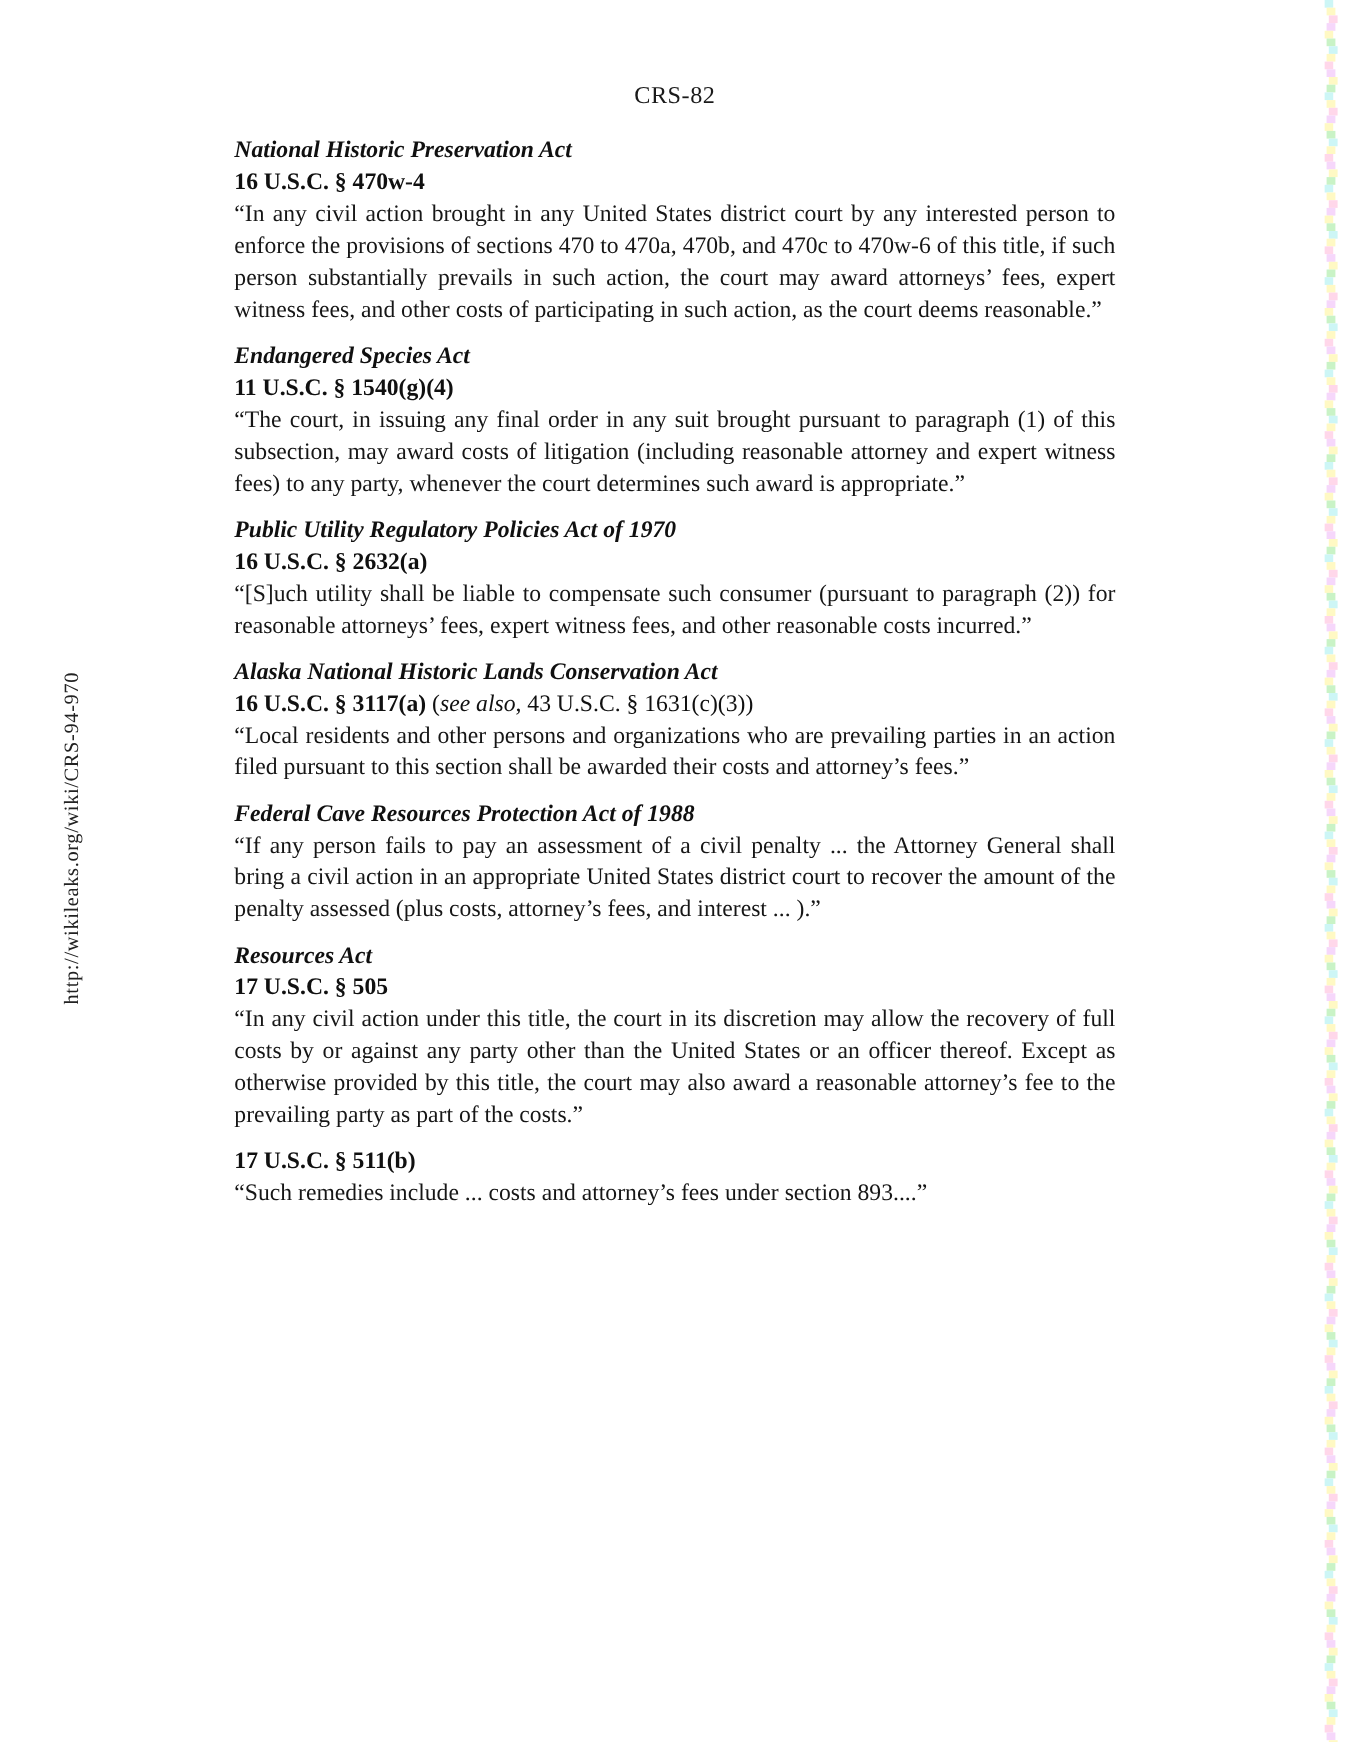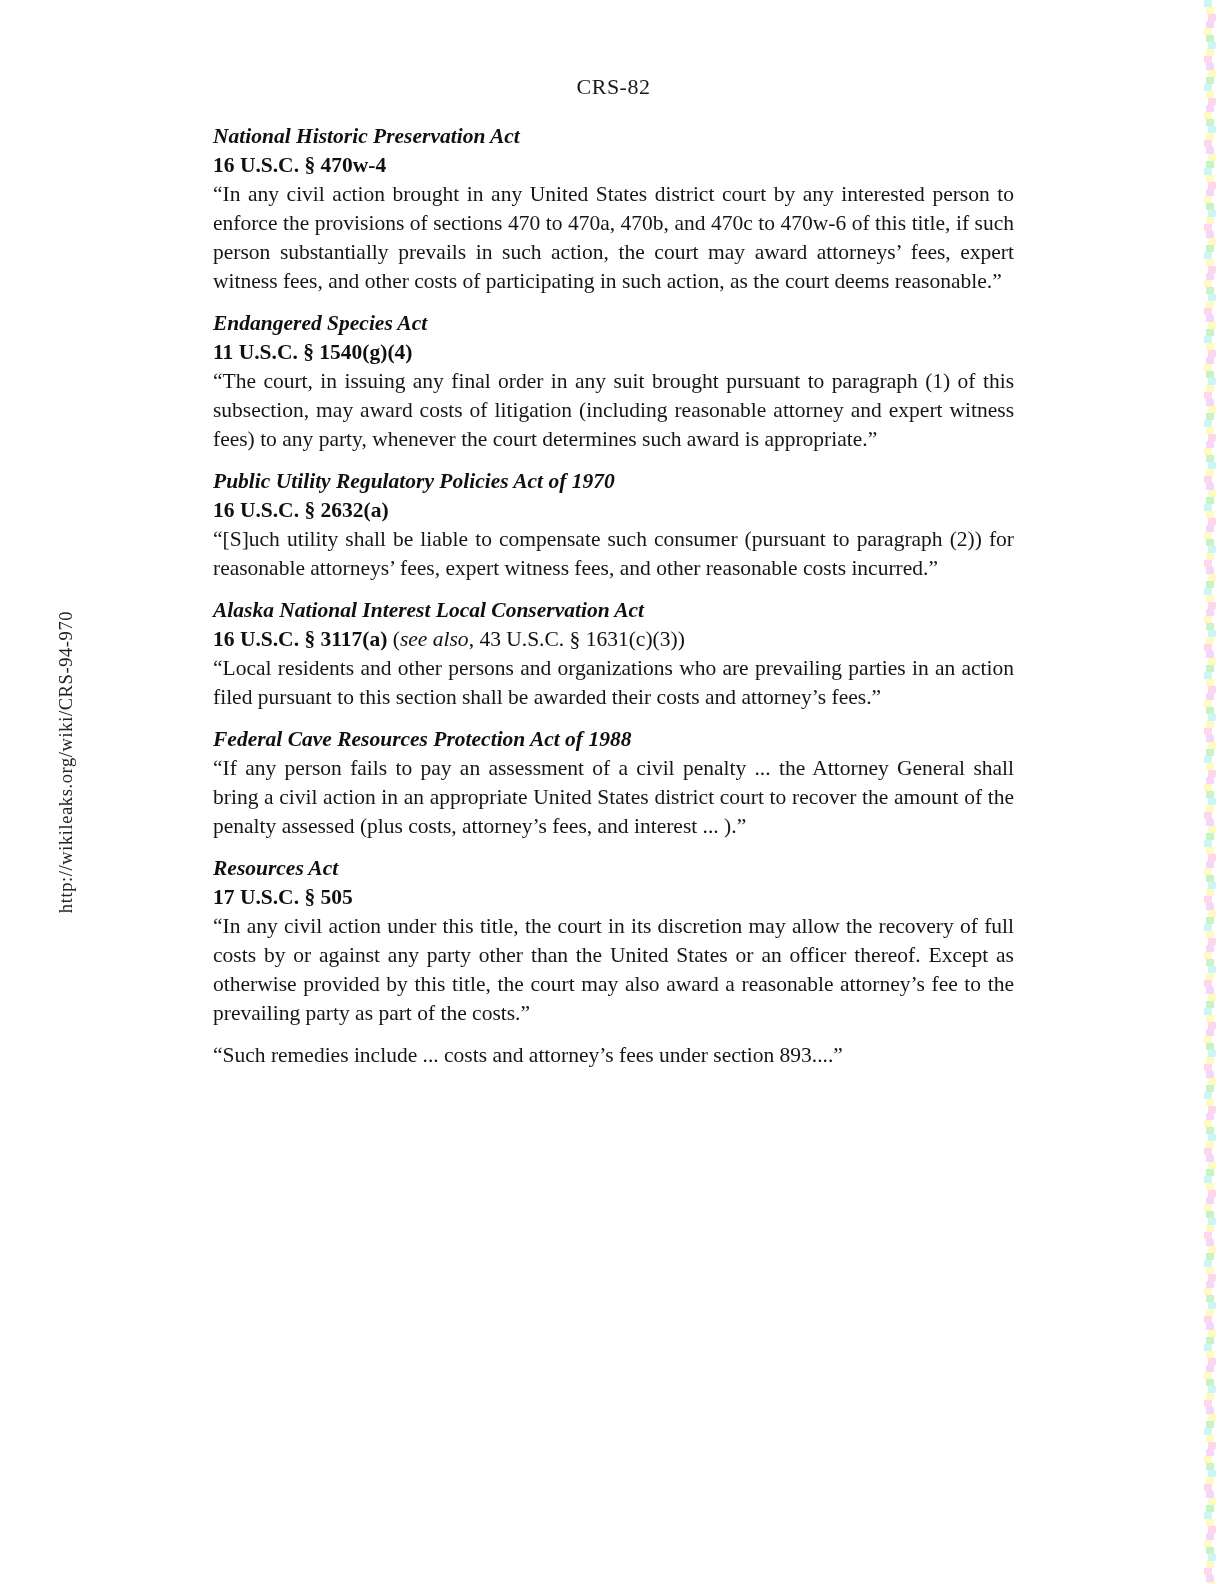--- a/index.html
+++ b/index.html
@@ -87,38 +87,39 @@
     <p class="quote">“The court, in issuing any final order in any suit brought pursuant to paragraph (1) of this subsection, may award costs of litigation (including reasonable attorney and expert witness fees) to any party, whenever the court determines such award is appropriate.”</p>
   </section>
 
   <section class="statute">
     <h2 class="act-title">Public Utility Regulatory Policies Act of 1970</h2>
     <p class="citation"><span class="p-bold">16 U.S.C. § 2632(a)</span></p>
     <p class="quote">“[S]uch utility shall be liable to compensate such consumer (pursuant to paragraph (2)) for reasonable attorneys’ fees, expert witness fees, and other reasonable costs incurred.”</p>
   </section>
 
   <section class="statute">
-    <h2 class="act-title">Alaska National Interest Local Conservation Act</h2>
+    <h2 class="act-title">Alaska National Historic Lands Conservation Act</h2>
     <p class="citation"><span class="p-bold">16 U.S.C. § 3117(a) </span><span class="p-regular">(</span><span class="p-italic">see also</span><span class="p-regular">, 43 U.S.C. § 1631(c)(3))</span></p>
     <p class="quote">“Local residents and other persons and organizations who are prevailing parties in an action filed pursuant to this section shall be awarded their costs and attorney’s fees.”</p>
   </section>
 
   <section class="statute">
     <h2 class="act-title">Federal Cave Resources Protection Act of 1988</h2>
     <p class="quote">“If any person fails to pay an assessment of a civil penalty ... the Attorney General shall bring a civil action in an appropriate United States district court to recover the amount of the penalty assessed (plus costs, attorney’s fees, and interest ... ).”</p>
   </section>
 
   <section class="statute">
     <h2 class="act-title">Resources Act</h2>
     <p class="citation"><span class="p-bold">17 U.S.C. § 505</span></p>
     <p class="quote">“In any civil action under this title, the court in its discretion may allow the recovery of full costs by or against any party other than the United States or an officer thereof. Except as otherwise provided by this title, the court may also award a reasonable attorney’s fee to the prevailing party as part of the costs.”</p>
   </section>
 
   <section class="statute">
 
+    <p class="citation"><span class="p-bold">17 U.S.C. § 511(b)</span></p>
     <p class="quote">“Such remedies include ... costs and attorney’s fees under section 893....”</p>
   </section>
 
 </main>
 
   <div class="edge" id="edge">
       <div class="edge-block" style="background: rgb(205, 246, 246); margin-left: 0px;"></div>
       <div class="edge-block" style="background: rgb(255, 249, 196); margin-left: 2px;"></div>
       <div class="edge-block" style="background: rgb(255, 215, 234); margin-left: 4px;"></div>
       <div class="edge-block" style="background: rgb(246, 215, 251); margin-left: 2px;"></div>

